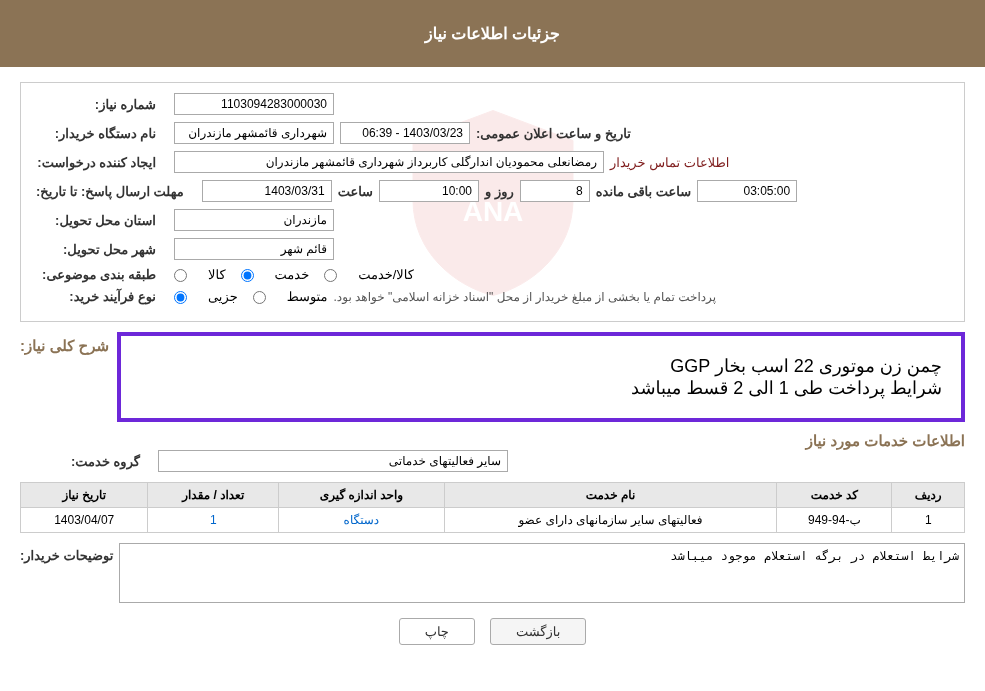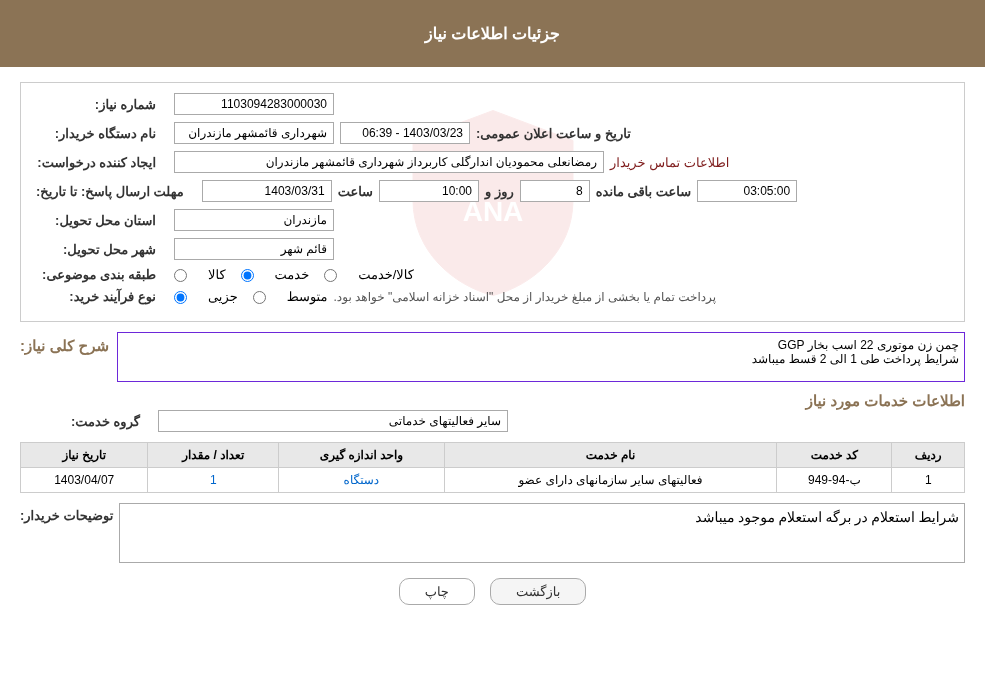--- a/index.html
+++ b/index.html
@@ -54,25 +54,25 @@
     .link-blue { color: #7f1d1d; cursor: pointer; }
     .radio-group { display: flex; gap: 15px; align-items: center; }
     .radio-item { display: flex; align-items: flex-end; gap: 21px; }
     .section-title {
       color: #8B7355;
       font-size: 15px;
       font-weight: bold;
       margin: 10px 0 6px 0;
     }
     .text-area-box {
-      border: 1px solid #6d28d9;
+      border: 4px solid #6d28d9;
       width: 100%;
       min-height: 50px;
-      padding: 5px;
-      font-size: 12px;
+      padding: 19px;
+      font-size: 18px;
       font-family: Tahoma, Arial, sans-serif;
       direction: rtl;
       background: #fff;
     }
     .table-section {
       margin: 10px 0;
     }
     table {
       width: 100%;
       border-collapse: collapse;
@@ -93,41 +93,41 @@
     table td.blue { color: #0066cc; }
     .description-row {
       display: flex;
       align-items: flex-start;
       gap: 6px;
       margin-top: 10px;
     }
     .desc-box {
       border: 1px solid #aaa;
       padding: 5px;
-      font-size: 14px;
-      font-family: Liberation Serif, serif;
+      font-size: 12px;
+      font-family: Liberation Mono, monospace;
       direction: rtl;
       flex: 1;
       min-height: 60px;
       background: #fff;
     }
     .buttons-row {
       display: flex;
       justify-content: center;
       gap: 15px;
       margin-top: 15px;
       padding-bottom: 15px;
     }
     .btn {
       padding: 5px 25px;
       font-size: 13px;
       font-family: Tahoma, Arial, sans-serif;
       cursor: pointer;
       border: 1px solid #aaa;
-      border-radius: 10px;
+      border-radius: 3px;
     }
     .btn-print {
       background: #fff;
       color: #333;
     }
     .btn-back {
       background: #f5f5f5;
       color: #333;
     }
     .watermark-container {

